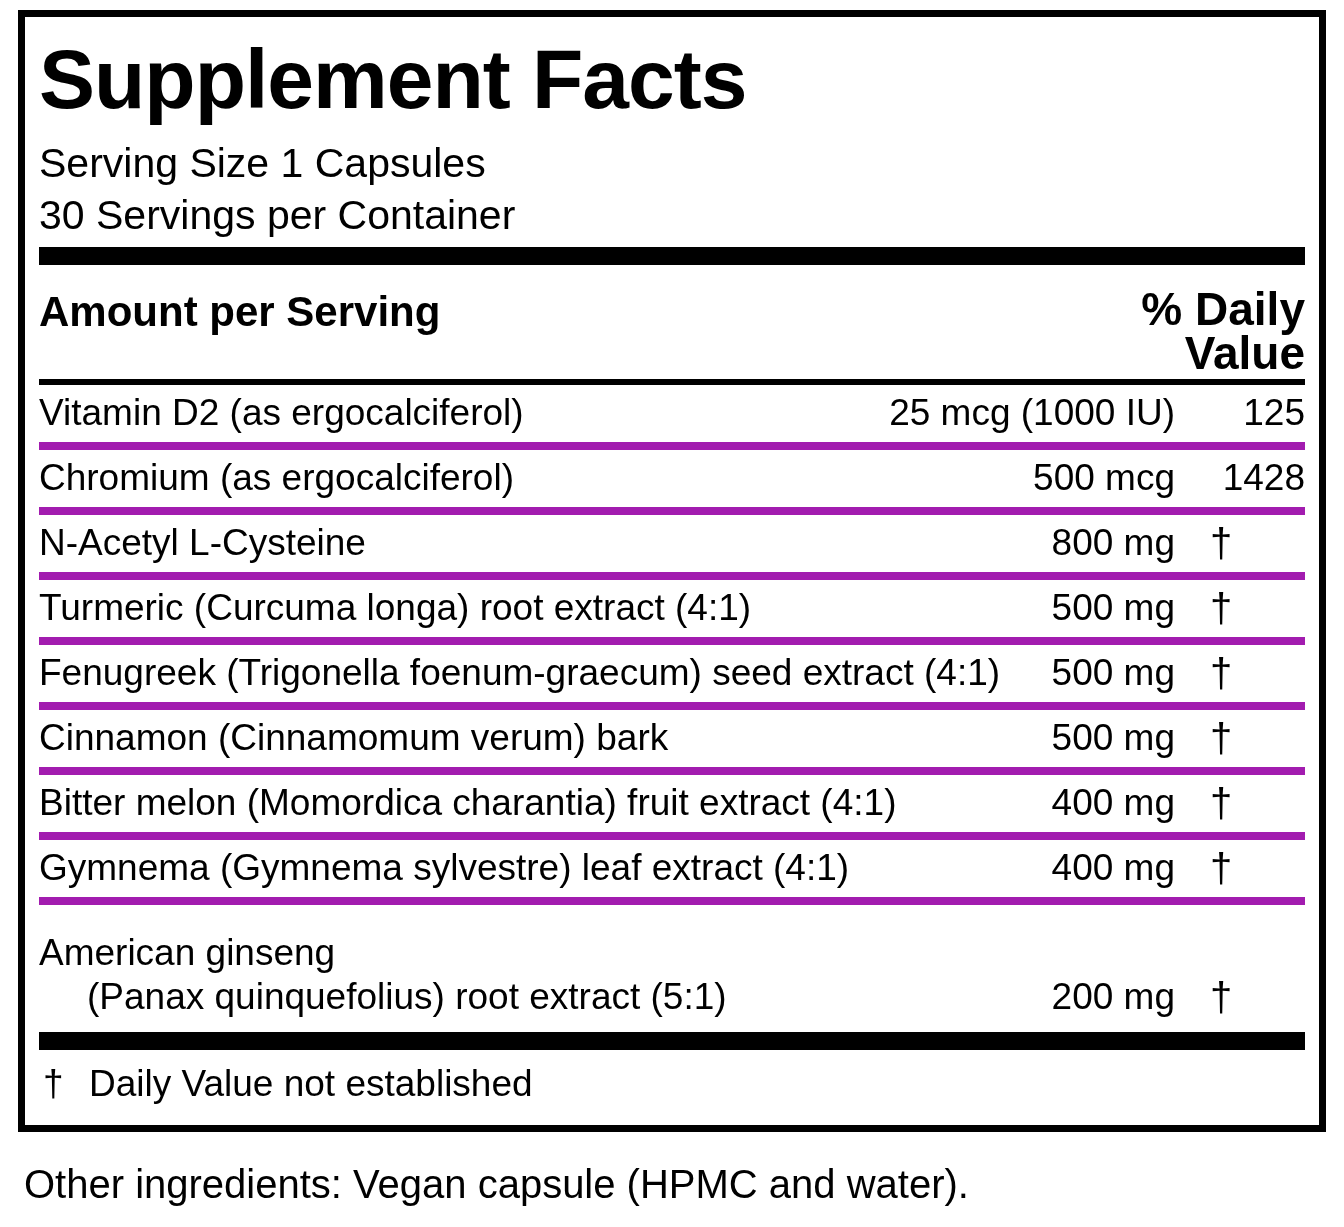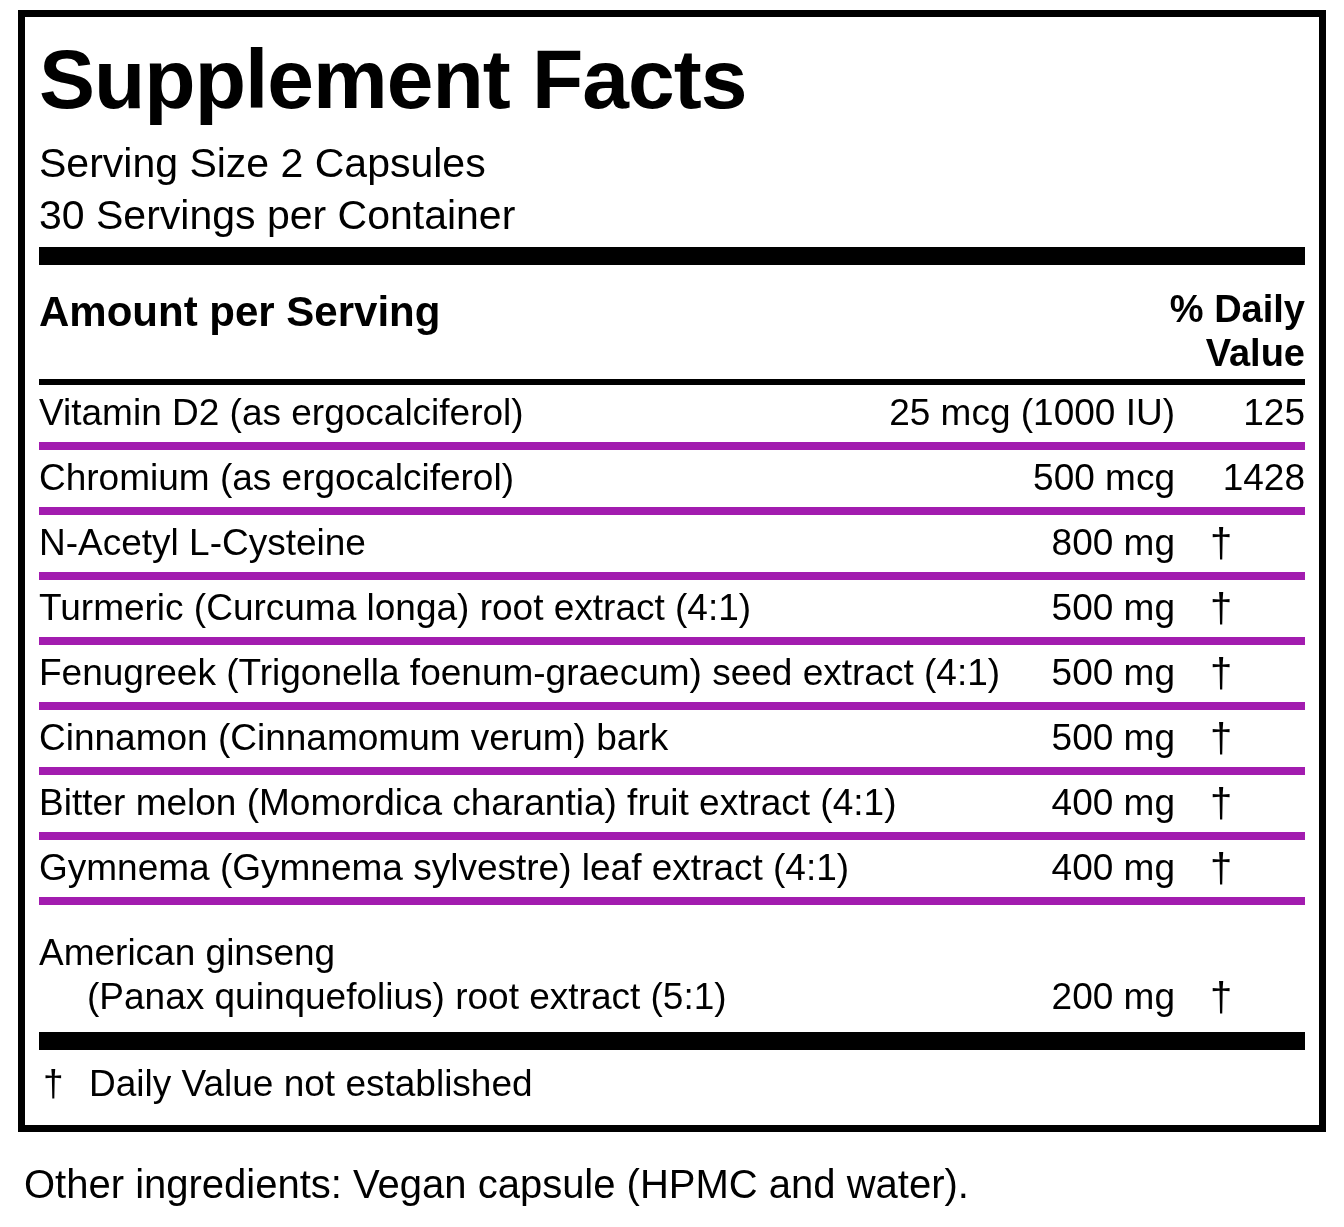--- a/index.html
+++ b/index.html
@@ -71,21 +71,21 @@
     justify-content: space-between;
     padding: 22px 0 4px 0;
   }
   .hdr-left {
     font-size: 42px;
     line-height: 50px;
     font-weight: bold;
     white-space: nowrap;
   }
   .hdr-right {
-    font-size: 38px;
+    font-size: 46px;
     line-height: 44px;
     font-weight: bold;
     text-align: right;
     white-space: nowrap;
   }
 
   table.facts {
     width: 100%;
     border-collapse: collapse;
     table-layout: fixed;
@@ -150,21 +150,21 @@
 </head>
 <body>
 
 <div class="page">
 
   <div class="panel">
 
     <div class="title">Supplement Facts</div>
 
     <div class="serving-block">
-      <div class="serving-line">Serving Size 2 Capsules</div>
+      <div class="serving-line">Serving Size 1 Capsules</div>
       <div class="serving-line">30 Servings per Container</div>
     </div>
 
     <div class="rule-heavy"></div>
 
     <div class="hdr">
       <div class="hdr-left">Amount per Serving</div>
       <div class="hdr-right">
         <div>% Daily</div>
         <div>Value</div>

